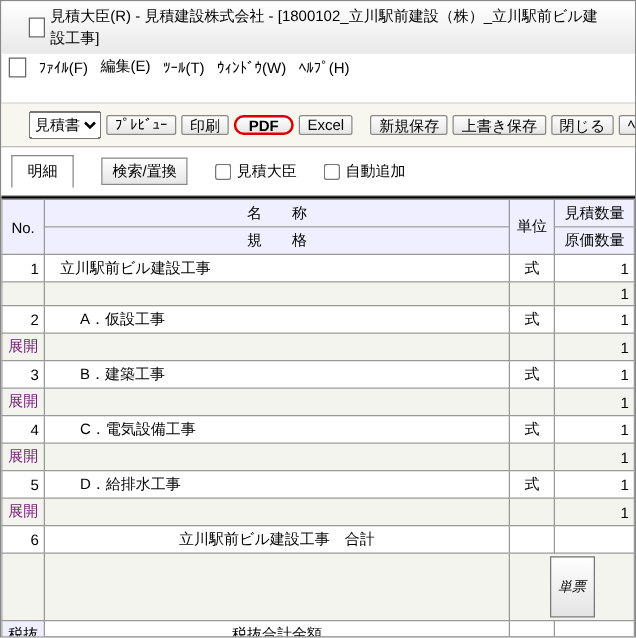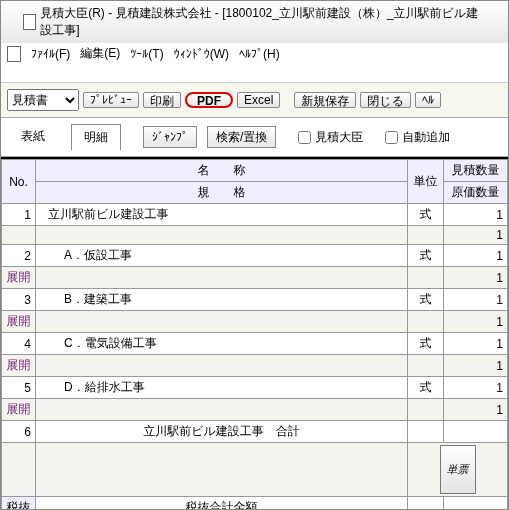--- a/index.html
+++ b/index.html
@@ -27,21 +27,21 @@
   }
   .menubar {
     padding: 2px 6px 20px 6px;
     display: flex;
     gap: 10px;
     align-items: center;
     border-bottom: 1px solid #ccc;
   }
   .toolbar {
     background: #f7f7f0;
-    padding: 6px 6px;
+    padding: 6px 22px;
     display: flex;
     gap: 4px;
     align-items: center;
     border-bottom: 1px solid #aaa;
   }
   .toolbar select {
     font-size: 12px;
     height: 22px;
     width: 72px;
   }
@@ -157,30 +157,29 @@
 <div class="toolbar">
   <select>
     <option>見積書</option>
   </select>
   <button class="tb-btn">ﾌﾟﾚﾋﾞｭｰ</button>
   <button class="tb-btn">印刷</button>
   <button class="tb-btn pdf">PDF</button>
   <button class="tb-btn">Excel</button>
   <span style="flex:0 0 6px"></span>
   <button class="tb-btn">新規保存</button>
+  <button class="tb-btn">上書き保存</button>
   <button class="tb-btn">閉じる</button>
   <button class="tb-btn">ﾍﾙ</button>
 </div>
 
 <div class="subbar">
   <div class="tabset">
-    <div class="tab">表紙</div>
     <div class="tab active">明細</div>
   </div>
-  <button class="sub-btn">ｼﾞｬﾝﾌﾟ</button>
   <button class="sub-btn">検索/置換</button>
   <label class="chk">
     <input type="checkbox" style="">
     <span>見積大臣</span>
   </label>
   <label class="chk">
     <input type="checkbox" style="">
     <span>自動追加</span>
   </label>
 </div>

